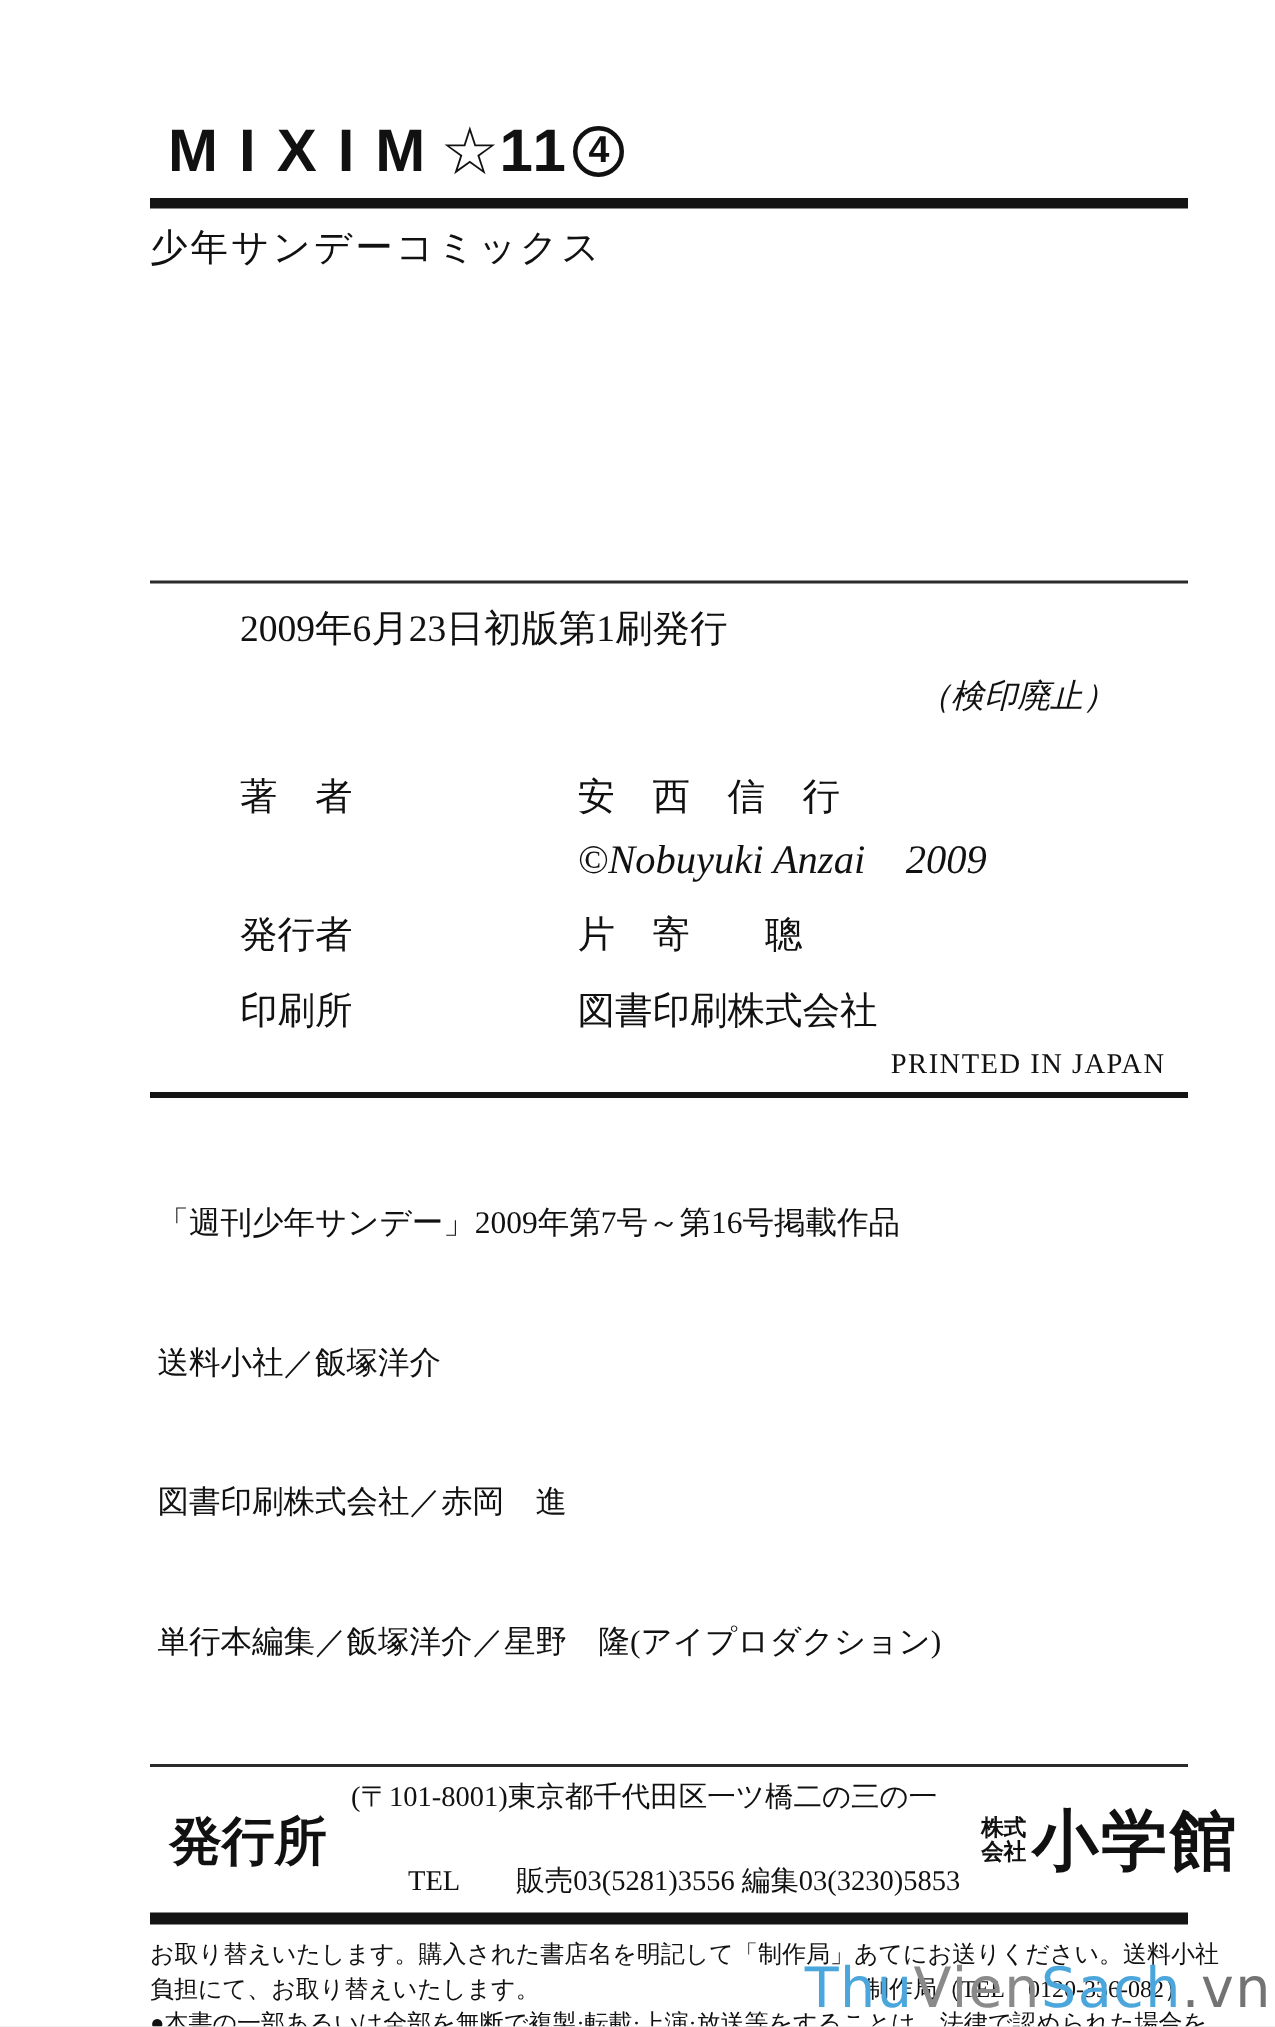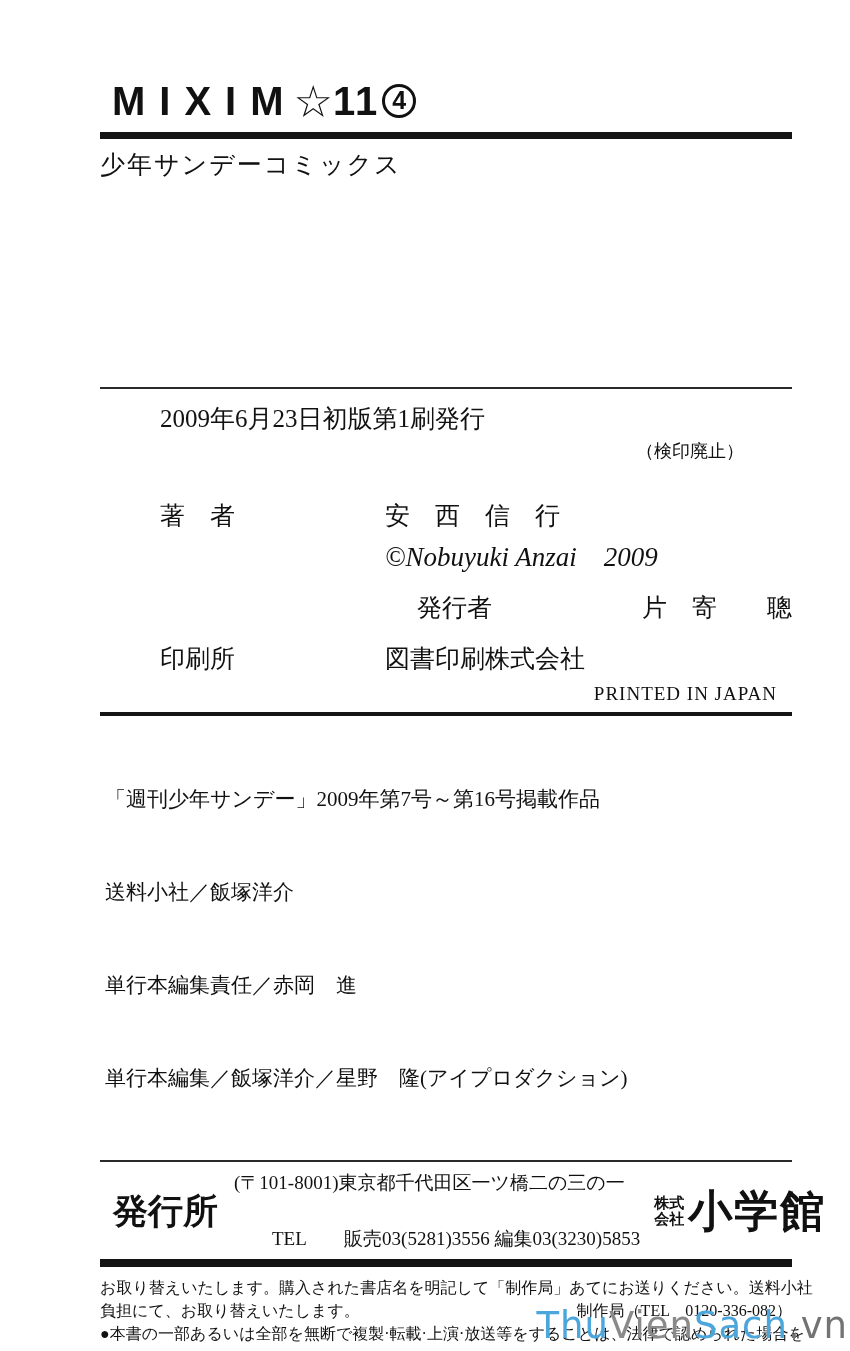--- a/index.html
+++ b/index.html
@@ -25,30 +25,30 @@
     width:34px; height:34px; border:3px solid #111; border-radius:50%;
     font-size:25px; margin-left:3px; position:relative; top:-1px;
   }
   .rule-title { height:7px; background:#141414; margin-top:5px; }
   .subtitle { font-family:"Liberation Sans","DejaVu Sans",sans-serif;
               font-weight:normal; font-size:25px; margin-top:9px; letter-spacing:2px; }
 
   
   .rule-thin { height:2px; background:#2a2a2a; margin-top:206px; }
   .date-line { margin-top:13px; margin-left:60px; font-size:25px; }
-  .inspection { text-align:right; margin-right:48px; font-size:18px; margin-top:4px; }
+  .inspection { text-align:right; margin-right:48px; font-size:22px; margin-top:14px;font-style:italic; }
 
   
   .credits { margin-top:36px; }
   .credit-row { display:flex; margin-left:60px; font-size:25px; line-height:34px; }
   .credit-label { width:225px; flex:none; white-space:pre; }
   .credit-value { white-space:pre; }
   .row-author { margin-bottom:7px; }
   .row-copyright { margin-bottom:17px; font-size:27px;font-style:italic; }
-  .row-publisher { margin-bottom:17px;justify-content:flex-end; }
+  .row-publisher { margin-bottom:17px; }
   .printed-in { text-align:right; margin-right:15px; font-size:19px; letter-spacing:1px; margin-top:7px; }
 
   
   .rule-med { height:4px; background:#141414; margin-top:7px; }
   .serial { margin-top:6px; margin-left:5px; font-size:21px; line-height:31px; white-space:pre; }
   .rule-thin2 { height:2px; background:#2a2a2a; margin-top:4px; }
 
   
   .pub-row { display:flex; align-items:center; padding:7px 0 6px 13px; }
   .pub-label { font-family:"Liberation Sans","DejaVu Sans",sans-serif; font-weight:bold; font-size:35px; flex:none; }
@@ -103,21 +103,21 @@
         <span class="credit-label">印刷所</span>
         <span class="credit-value">図書印刷株式会社</span>
       </div>
     </div>
     <div class="printed-in">PRINTED IN JAPAN</div>
 
     <div class="rule-med"></div>
     <div class="serial">
       <div class="notice-line">「週刊少年サンデー」2009年第7号～第16号掲載作品</div>
       <div class="notice-line">送料小社／飯塚洋介</div>
-      <div class="notice-line">単行本編集責任／赤岡　進</div>
+      <div class="notice-line">図書印刷株式会社／赤岡　進</div>
       <div class="notice-line">単行本編集／飯塚洋介／星野　隆(アイプロダクション)</div>
     </div>
     <div class="rule-thin2"></div>
 
     <div class="pub-row">
       <span class="pub-label">発行所</span>
       <span class="pub-mid"><span>(〒101-8001)東京都千代田区一ツ橋二の三の一</span><br>
         <span>TEL　　販売03(5281)3556 編集03(3230)5853</span></span>
       <span class="pub-type"><span>株式</span><br>
         <span>会社</span></span>

